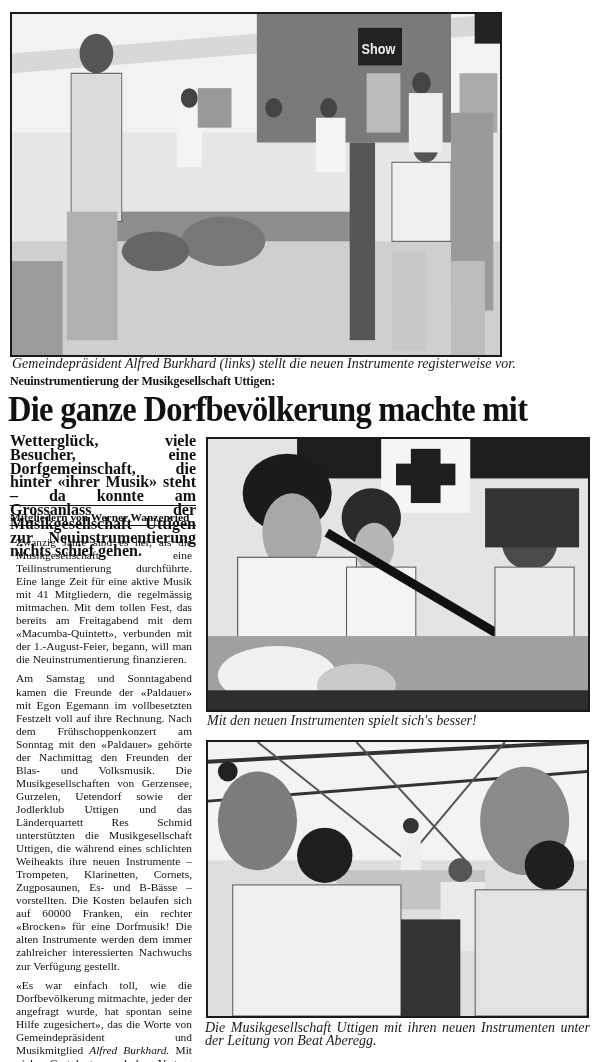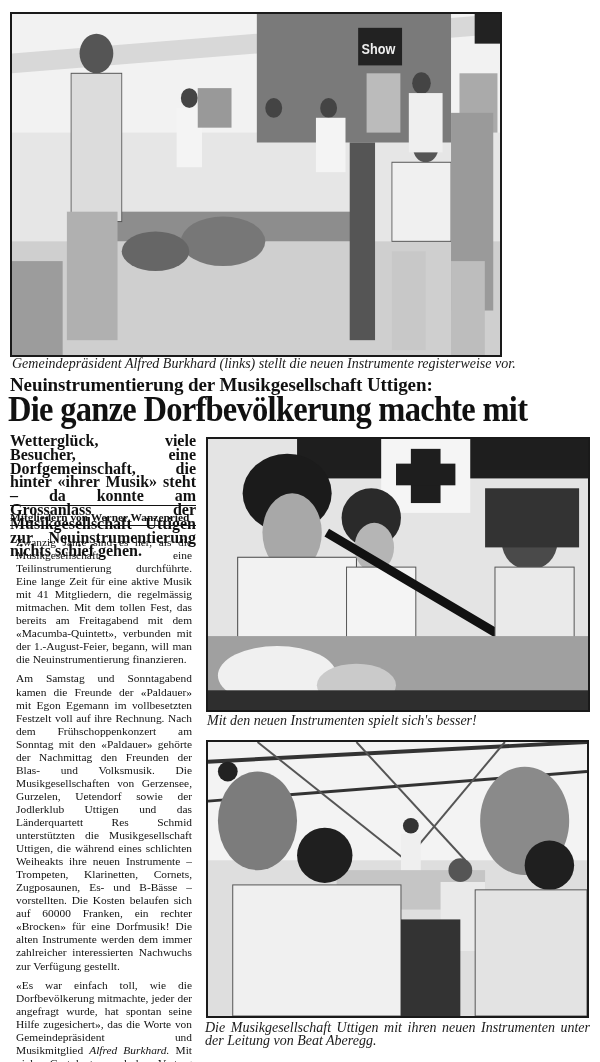--- a/index.html
+++ b/index.html
@@ -1,20 +1,20 @@
 <!DOCTYPE html>
 <html><head>
 <meta charset="utf-8">
 <style>
   html, body { margin:0; padding:0; background:#ffffff; }
   body { width:600px; height:1062px; position:relative; overflow:hidden; font-family:"Liberation Serif", serif; color:#111; }
   .photo { position:absolute; border:2px solid #1a1a1a; overflow:hidden; box-sizing:border-box; }
   .photo svg { display:block; width:100%; height:100%; }
   .caption { position:absolute; font-style:italic; font-size:14px; line-height:12.5px; color:#1a1a1a; }
-  #kicker { position:absolute; left:10px; top:374px; font-size:19px; font-weight:bold; letter-spacing:-0.1px; }
+  #kicker { position:absolute; left:10px; top:374px; font-size:12px; font-weight:bold; letter-spacing:-0.1px; }
   #headline { position:absolute; left:8px; top:388px; font-size:35px; font-weight:bold; letter-spacing:-0.8px; line-height:44px; white-space:nowrap; transform:scaleX(0.93); transform-origin:left top; }
   #lead { position:absolute; left:10px; top:434px; width:186px; font-size:16px; font-weight:bold; line-height:13.8px; text-align:justify; }
   .rule { position:absolute; left:10px; width:186px; height:1px; background:#111; }
   #byline { position:absolute; left:10px; top:511px; font-size:11.4px; font-weight:bold; }
   #body { position:absolute; left:10px; top:530px; width:188px; font-size:11.4px; line-height:13.05px; text-align:justify; hyphens:manual; }
   #body p { margin:6px; }
   #body i { font-style:italic; }
 </style>
 </head>
 <body>

